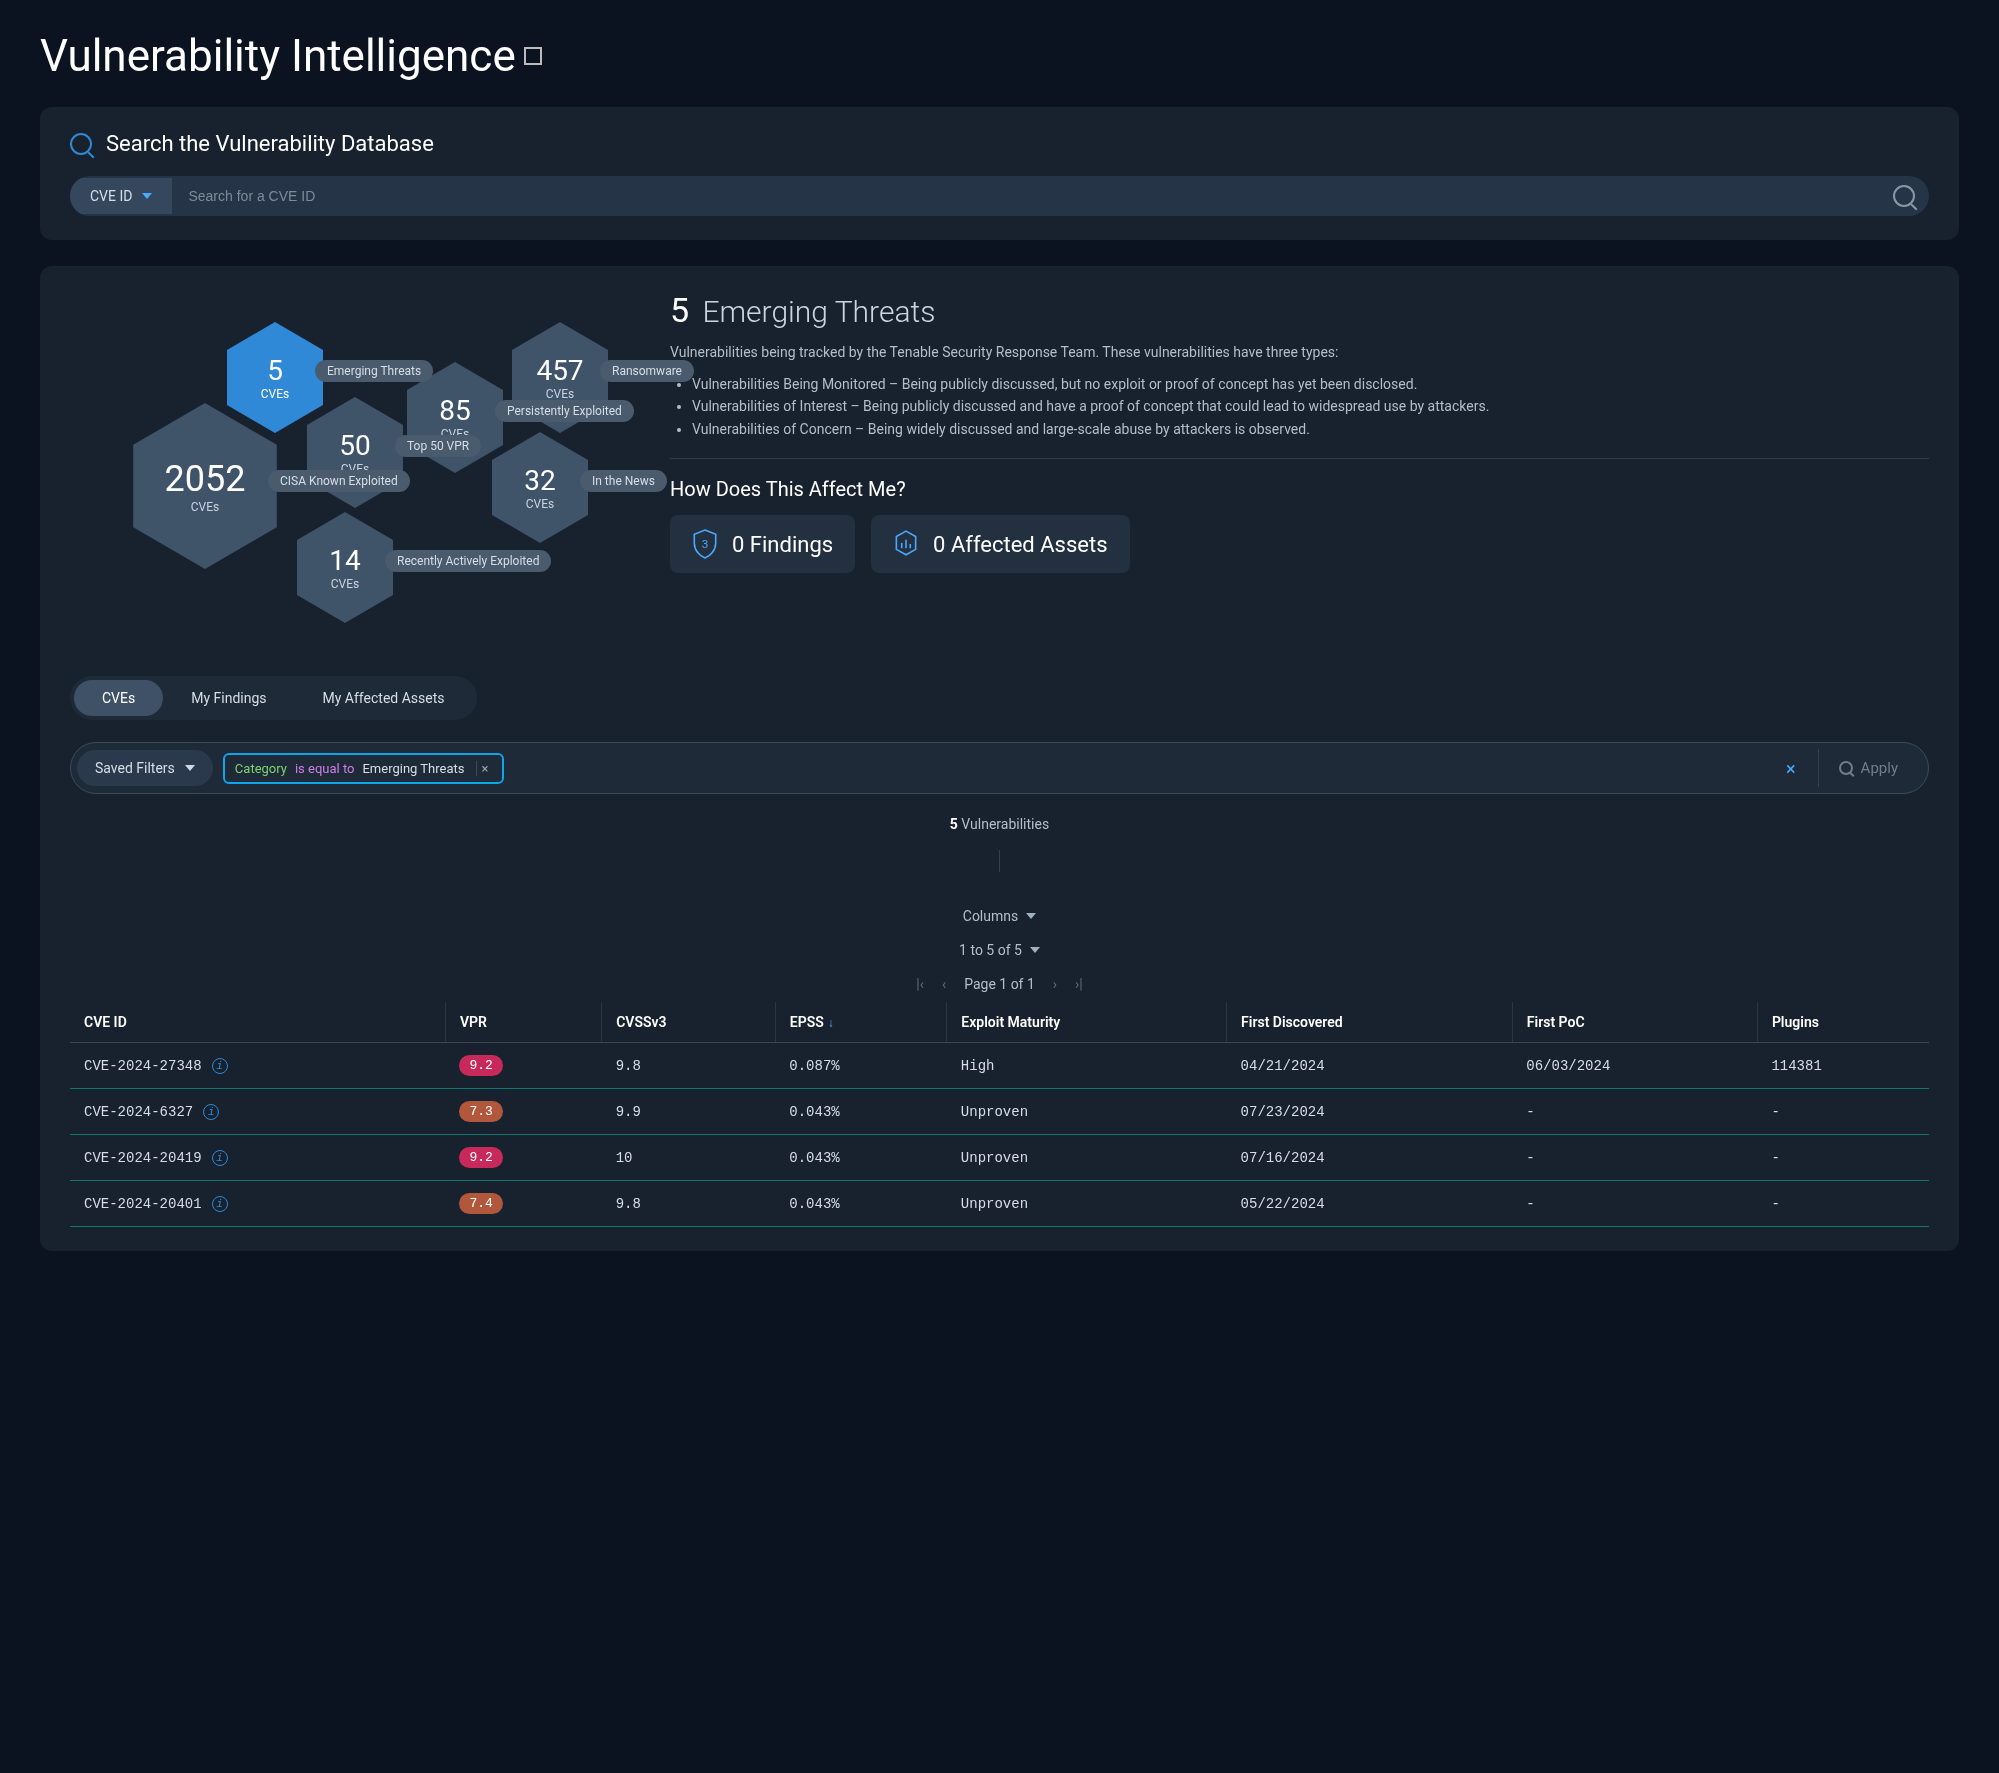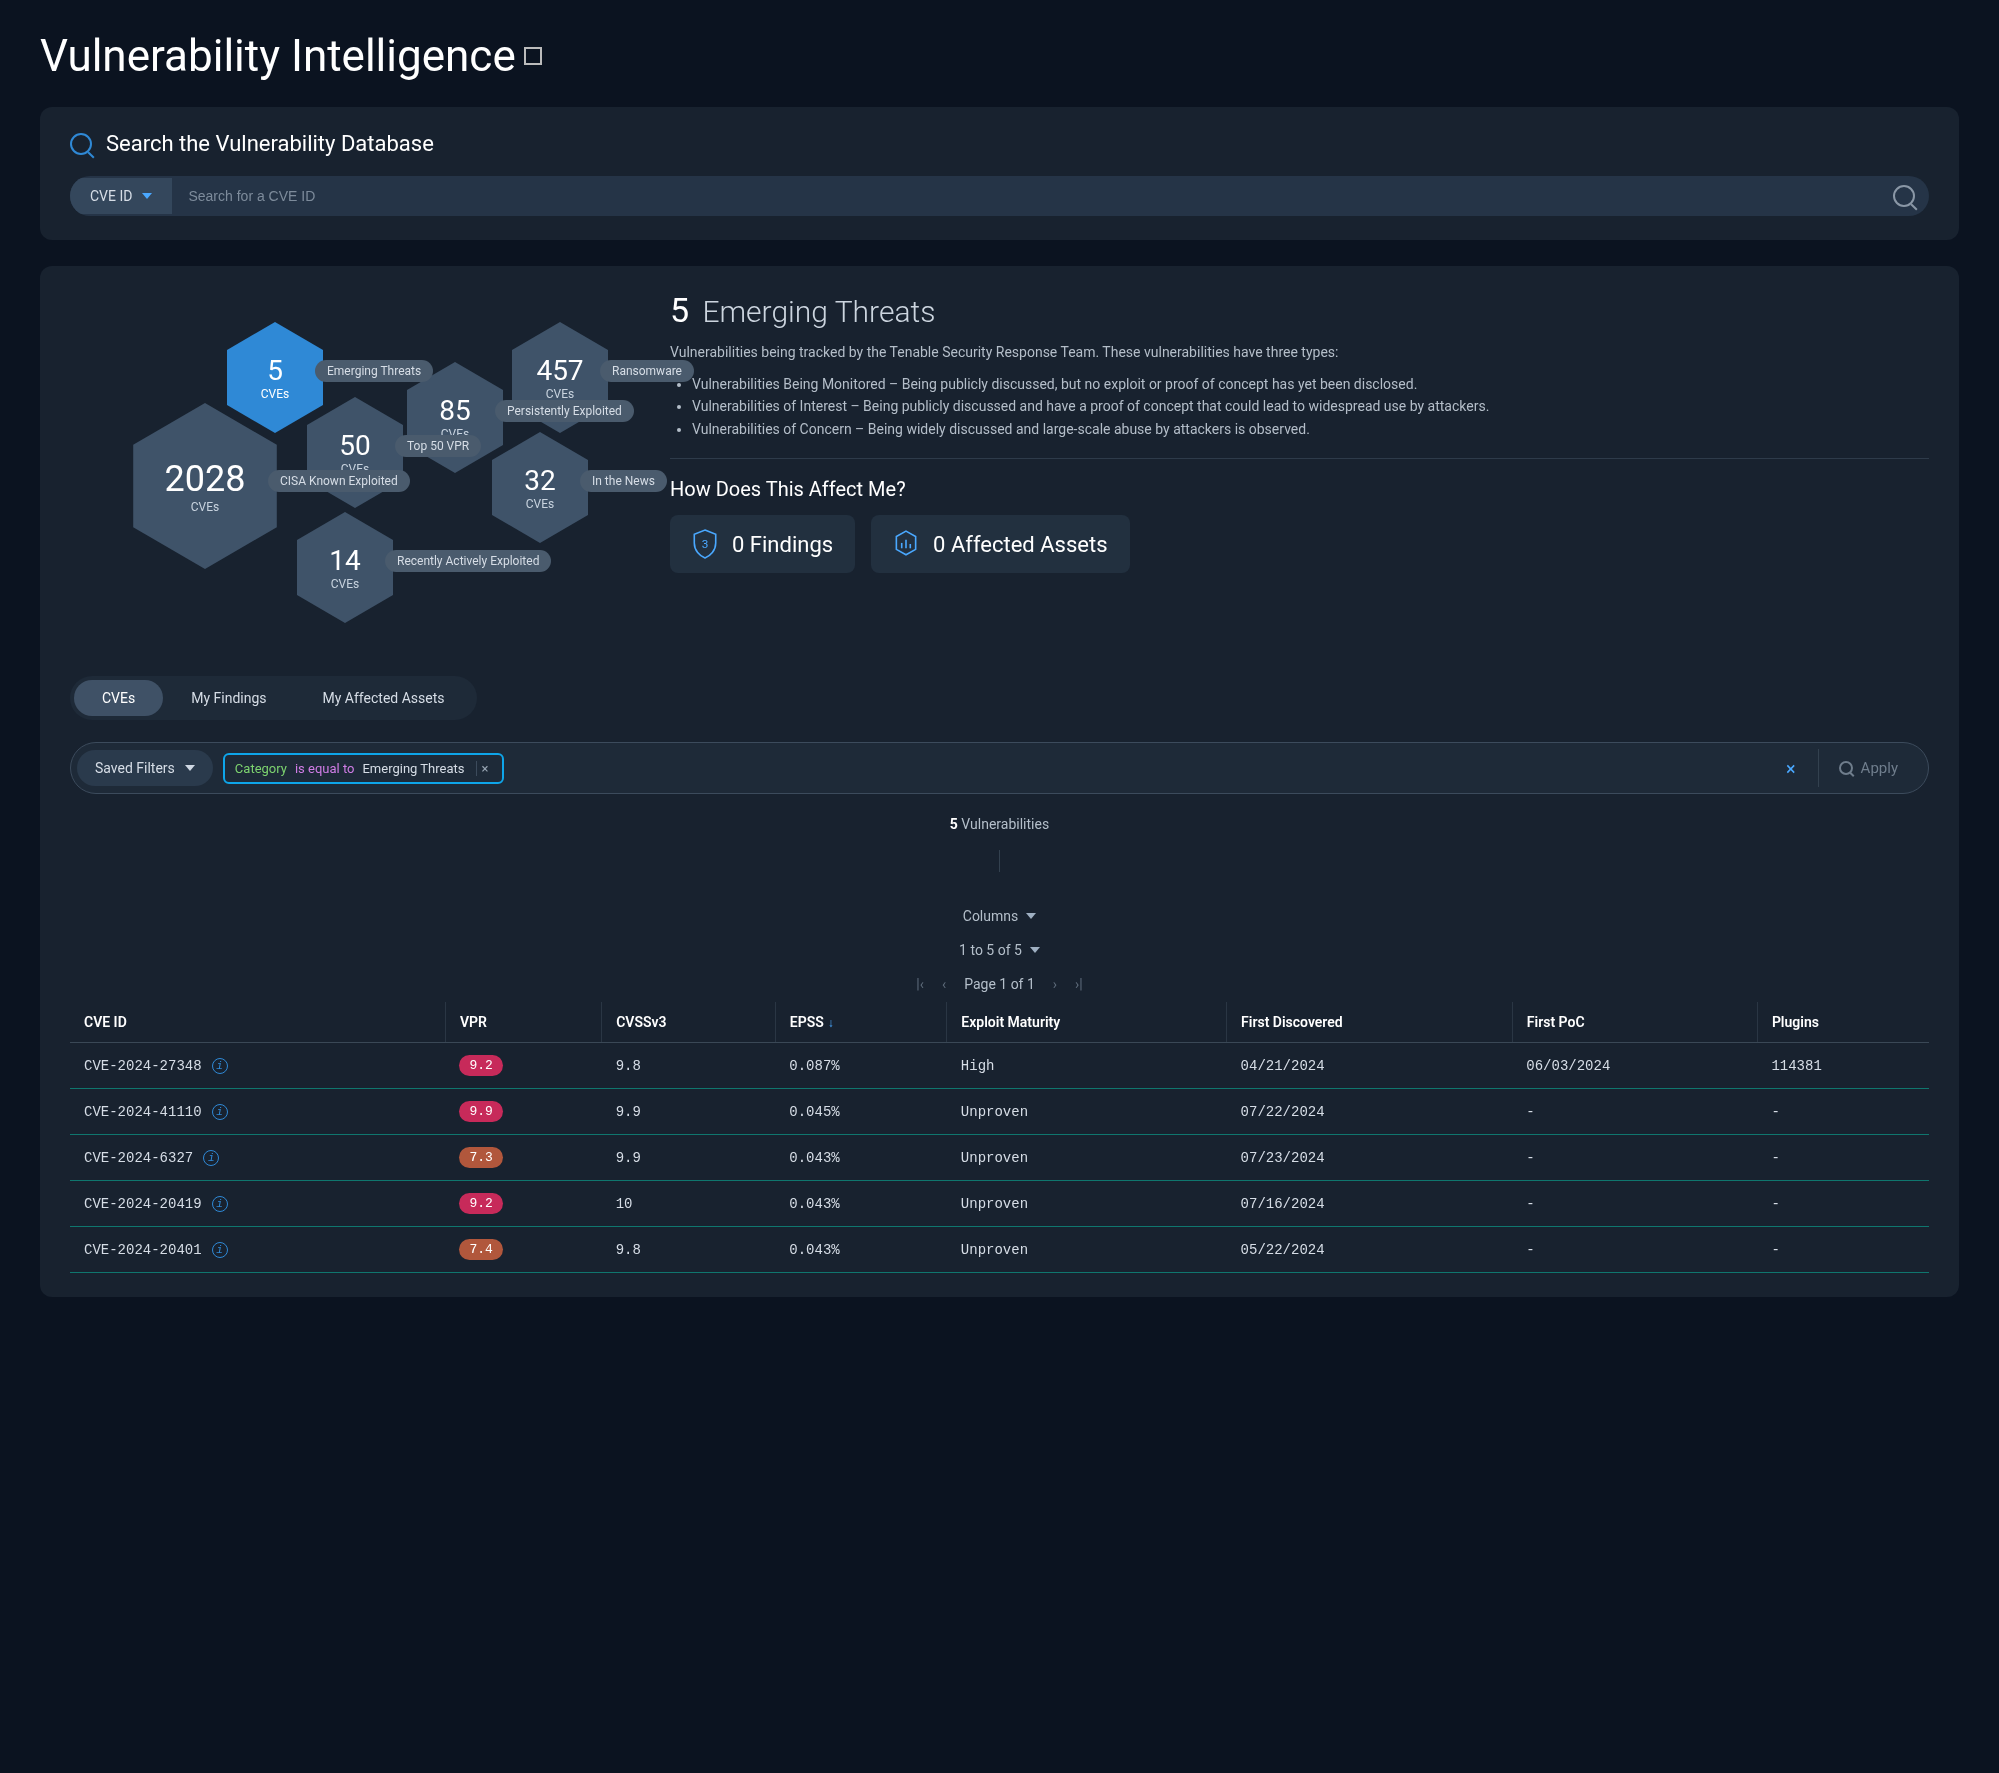--- a/index.html
+++ b/index.html
@@ -173,21 +173,21 @@
   </div>
 </div>
 
 <div class="panel">
   <div class="main-panel">
     <div class="hex-area" id="hex-area">
         <div class="hex big" style="left: 60px; top: 110px;">
           <svg viewBox="0 0 100 115">
             <polygon points="50,2 98,30 98,85 50,113 2,85 2,30" fill="#3f5369"></polygon>
           </svg>
-          <div class="num">2028</div>
+          <div class="num">2052</div>
           <div class="sub">CVEs</div>
           <div class="pill">CISA Known Exploited</div>
         </div>
         <div class="hex sel" style="left: 155px; top: 30px;">
           <svg viewBox="0 0 100 115">
             <polygon points="50,2 98,30 98,85 50,113 2,85 2,30" fill="#2f89d6"></polygon>
           </svg>
           <div class="num">5</div>
           <div class="sub">CVEs</div>
           <div class="pill">Emerging Threats</div>
@@ -343,35 +343,20 @@
           <td>9.8</td>
           <td>0.087%</td>
           <td>High</td>
           <td>04/21/2024</td>
           <td>06/03/2024</td>
           <td>114381</td>
         </tr>
         <tr>
           <td>
             <div class="cve-cell">
-              <span>CVE-2024-41110</span>
-              <span class="info-ico">i</span>
-            </div>
-          </td>
-          <td><span class="vpr-badge vpr-red">9.9</span></td>
-          <td>9.9</td>
-          <td>0.045%</td>
-          <td>Unproven</td>
-          <td>07/22/2024</td>
-          <td>-</td>
-          <td>-</td>
-        </tr>
-        <tr>
-          <td>
-            <div class="cve-cell">
               <span>CVE-2024-6327</span>
               <span class="info-ico">i</span>
             </div>
           </td>
           <td><span class="vpr-badge vpr-org">7.3</span></td>
           <td>9.9</td>
           <td>0.043%</td>
           <td>Unproven</td>
           <td>07/23/2024</td>
           <td>-</td>

